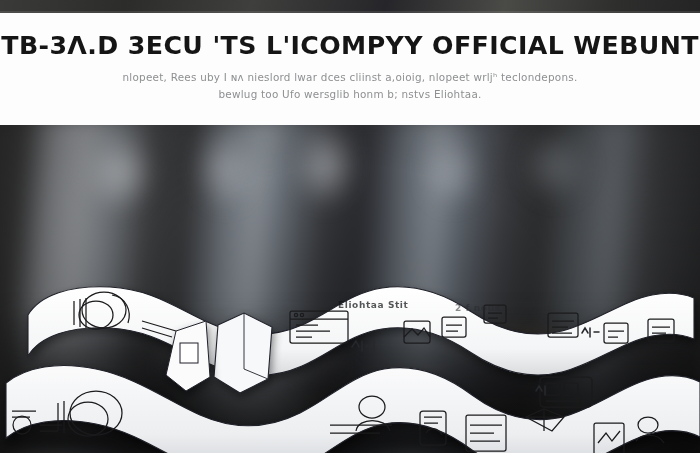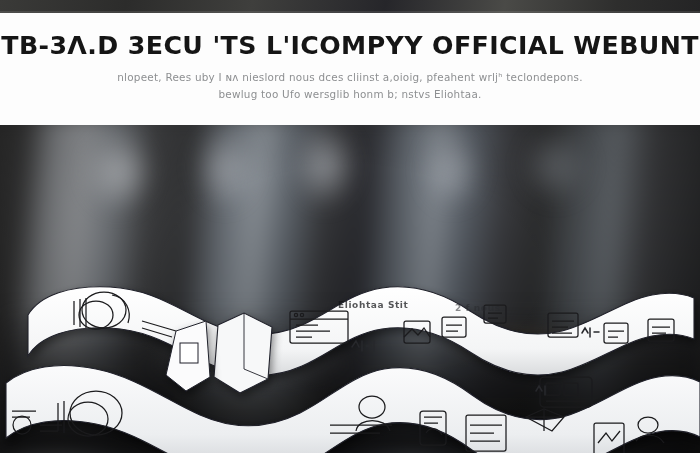--- a/index.html
+++ b/index.html
@@ -154,21 +154,21 @@
 </head>
 <body>
 
 <div id="page">
 
   <div class="top-strip"></div>
 
   <div class="header">
     <div class="title">STB-3Λ.D 3ECU 'TS L'ICOMPYY OFFICIAL WEBUNTE</div>
     <div class="subtitle">
-      <span class="sub-line">nlopeet, Rees uby I ɴʌ nieslord  nous dces cliinst a,oioig, pfeahent wrljʰ teclondepons.</span>
+      <span class="sub-line">nlopeet, Rees uby I ɴʌ nieslord  lwar dces cliinst a,oioig, nlopeet wrljʰ teclondepons.</span>
       <span class="sub-line">bewlug too Ufo wersglib honm b; nstvs Eliohtaa.</span>
     </div>
   </div>
 
   <div class="photo">
     <div class="bg-base"></div>
     <div class="bg-windows"></div>
     <div class="bg-figure"></div>
     <div class="bg-desk"></div>
     <div class="bg-vignette"></div>

